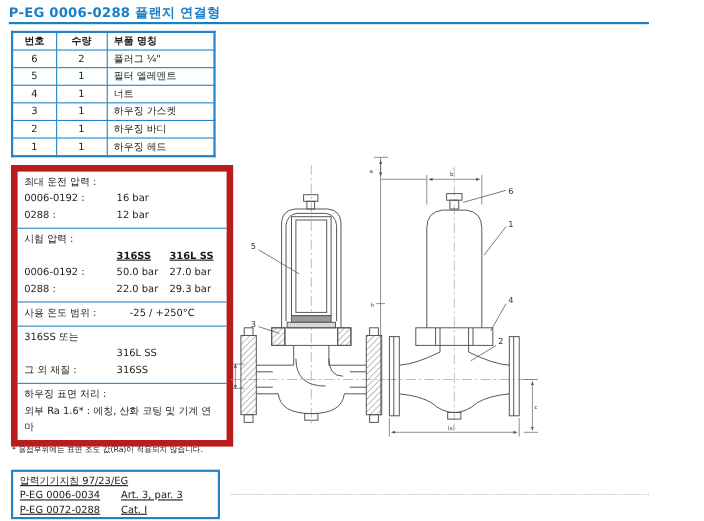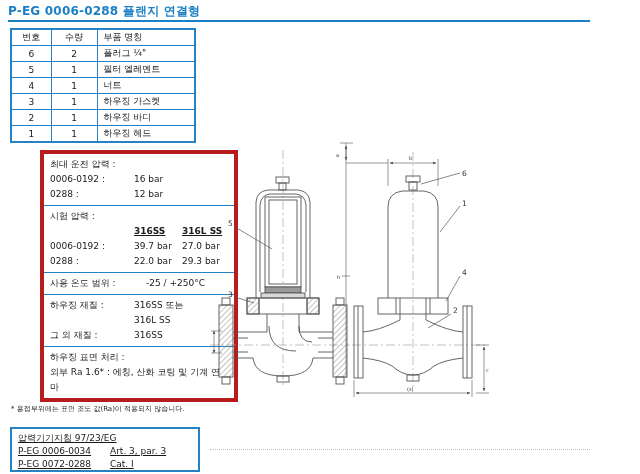--- a/index.html
+++ b/index.html
@@ -7,26 +7,26 @@
     position:relative;width:590px;height:474px;background:#ffffff;overflow:hidden;
     font-family:"DejaVu Sans","Liberation Sans",sans-serif;color:#1a1a1a;
   }
   
   .title{position:absolute;left:8px;top:3px;font-size:12px;font-weight:bold;color:#1b7fc6;letter-spacing:.2px;}
   .title-rule{position:absolute;left:8px;top:20px;width:624px;height:2px;background:#1b7fc6;}
   
   table.parts{position:absolute;left:10px;top:28px;border-collapse:collapse;table-layout:fixed;background:#fff;}
   table.parts th,table.parts td{border:1px solid #2583c5;font-size:9px;height:15px;padding:0 4px;}
   table.parts{border:2px solid #2583c5;}
-  table.parts th{font-weight:normal;text-align:left;padding-left:6px;margin-top:11px;}
+  table.parts th{font-weight:bold;text-align:left;padding-left:6px;margin-top:11px;}
   table.parts th.c,table.parts td.c{text-align:center;padding:0;}
   table.parts td.nm{text-align:left;padding-left:6px;}
   .w1{width:40px}.w2{width:46px}.w3{width:98px}
   
-  .specbox{position:absolute;left:10px;top:150px;width:190px;border:4px solid #b91c1c;background:#fff;font-size:9px;margin-left:30px;}
+  .specbox{position:absolute;left:10px;top:150px;width:190px;border:6px solid #b91c1c;background:#fff;font-size:9px;}
   .sec{padding:3px 6px;line-height:15px;}
   .sec + .sec{border-top:1px solid #2583c5;}
   .srow{display:flex;}
   .sl{width:84px;flex:none;}
   .sv{width:48px;flex:none;}
   .u{text-decoration:underline;font-weight:bold;}
   
   .footnote{position:absolute;left:11px;top:404px;font-size:7px;color:#222;}
   
   .dirbox{position:absolute;left:10px;top:427px;width:190px;border:2px solid #2583c5;background:#fff;font-size:9px;line-height:13px;padding:3px 6px;box-sizing:border-box;height:45px;text-decoration:underline;}
@@ -105,38 +105,37 @@
     </div>
     <div class="sec">
       <div>시험 압력 :</div>
       <div class="srow">
         <span class="sl"></span>
         <span class="sv u">316SS</span>
         <span class="sv u">316L SS</span>
       </div>
       <div class="srow">
         <span class="sl">0006-0192 :</span>
-        <span class="sv">39.7 bar</span>
+        <span class="sv">50.0 bar</span>
         <span class="sv">27.0 bar</span>
       </div>
       <div class="srow">
         <span class="sl">0288 :</span>
         <span class="sv">22.0 bar</span>
         <span class="sv">29.3 bar</span>
       </div>
     </div>
     <div class="sec">
       <div class="srow">
         <span class="sl" style="width:96px">사용 온도 범위 :</span>
         <span>-25 / +250°C</span>
       </div>
     </div>
     <div class="sec">
       <div class="srow">
-        <span class="sl">하우징 재질 :</span>
         <span>316SS 또는</span>
       </div>
       <div class="srow">
         <span class="sl"></span>
         <span>316L SS</span>
       </div>
       <div class="srow">
         <span class="sl">그 외 재질 :</span>
         <span>316SS</span>
       </div>

